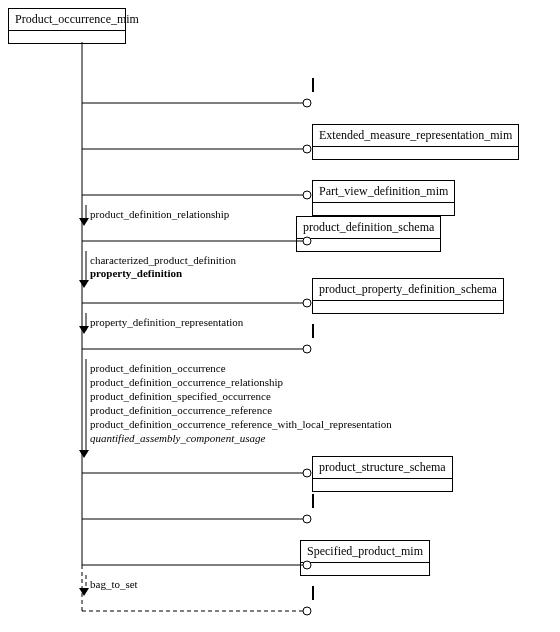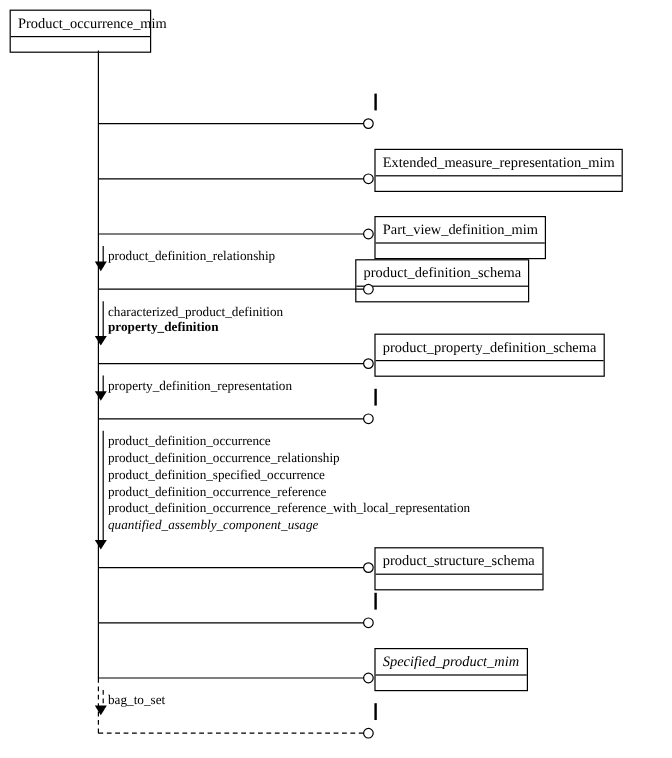--- a/index.html
+++ b/index.html
@@ -80,21 +80,21 @@
 <div class="entity-box" style="left:312px; top:324px;">
   <div class="slot"></div>
 </div>
 <div class="entity-box" style="left:312px; top:456px;">
   <div class="title">product_structure_schema</div>
   <div class="slot"></div>
 </div>
 <div class="entity-box" style="left:312px; top:494px;">
   <div class="slot"></div>
 </div>
-<div class="entity-box" style="left:312px; top:540px;font-style:italic;">
+<div class="entity-box" style="left:300px; top:540px;">
   <div class="title">Specified_product_mim</div>
   <div class="slot"></div>
 </div>
 <div class="entity-box" style="left:312px; top:586px;">
   <div class="slot"></div>
 </div>
 
 <div class="rel-label" style="left:90px; top:208px;">product_definition_relationship</div>
 <div class="rel-label" style="left:90px; top:254px;">characterized_product_definition</div>
 <div class="rel-label" style="left:90px; top:267px;font-weight:bold;">property_definition</div>

